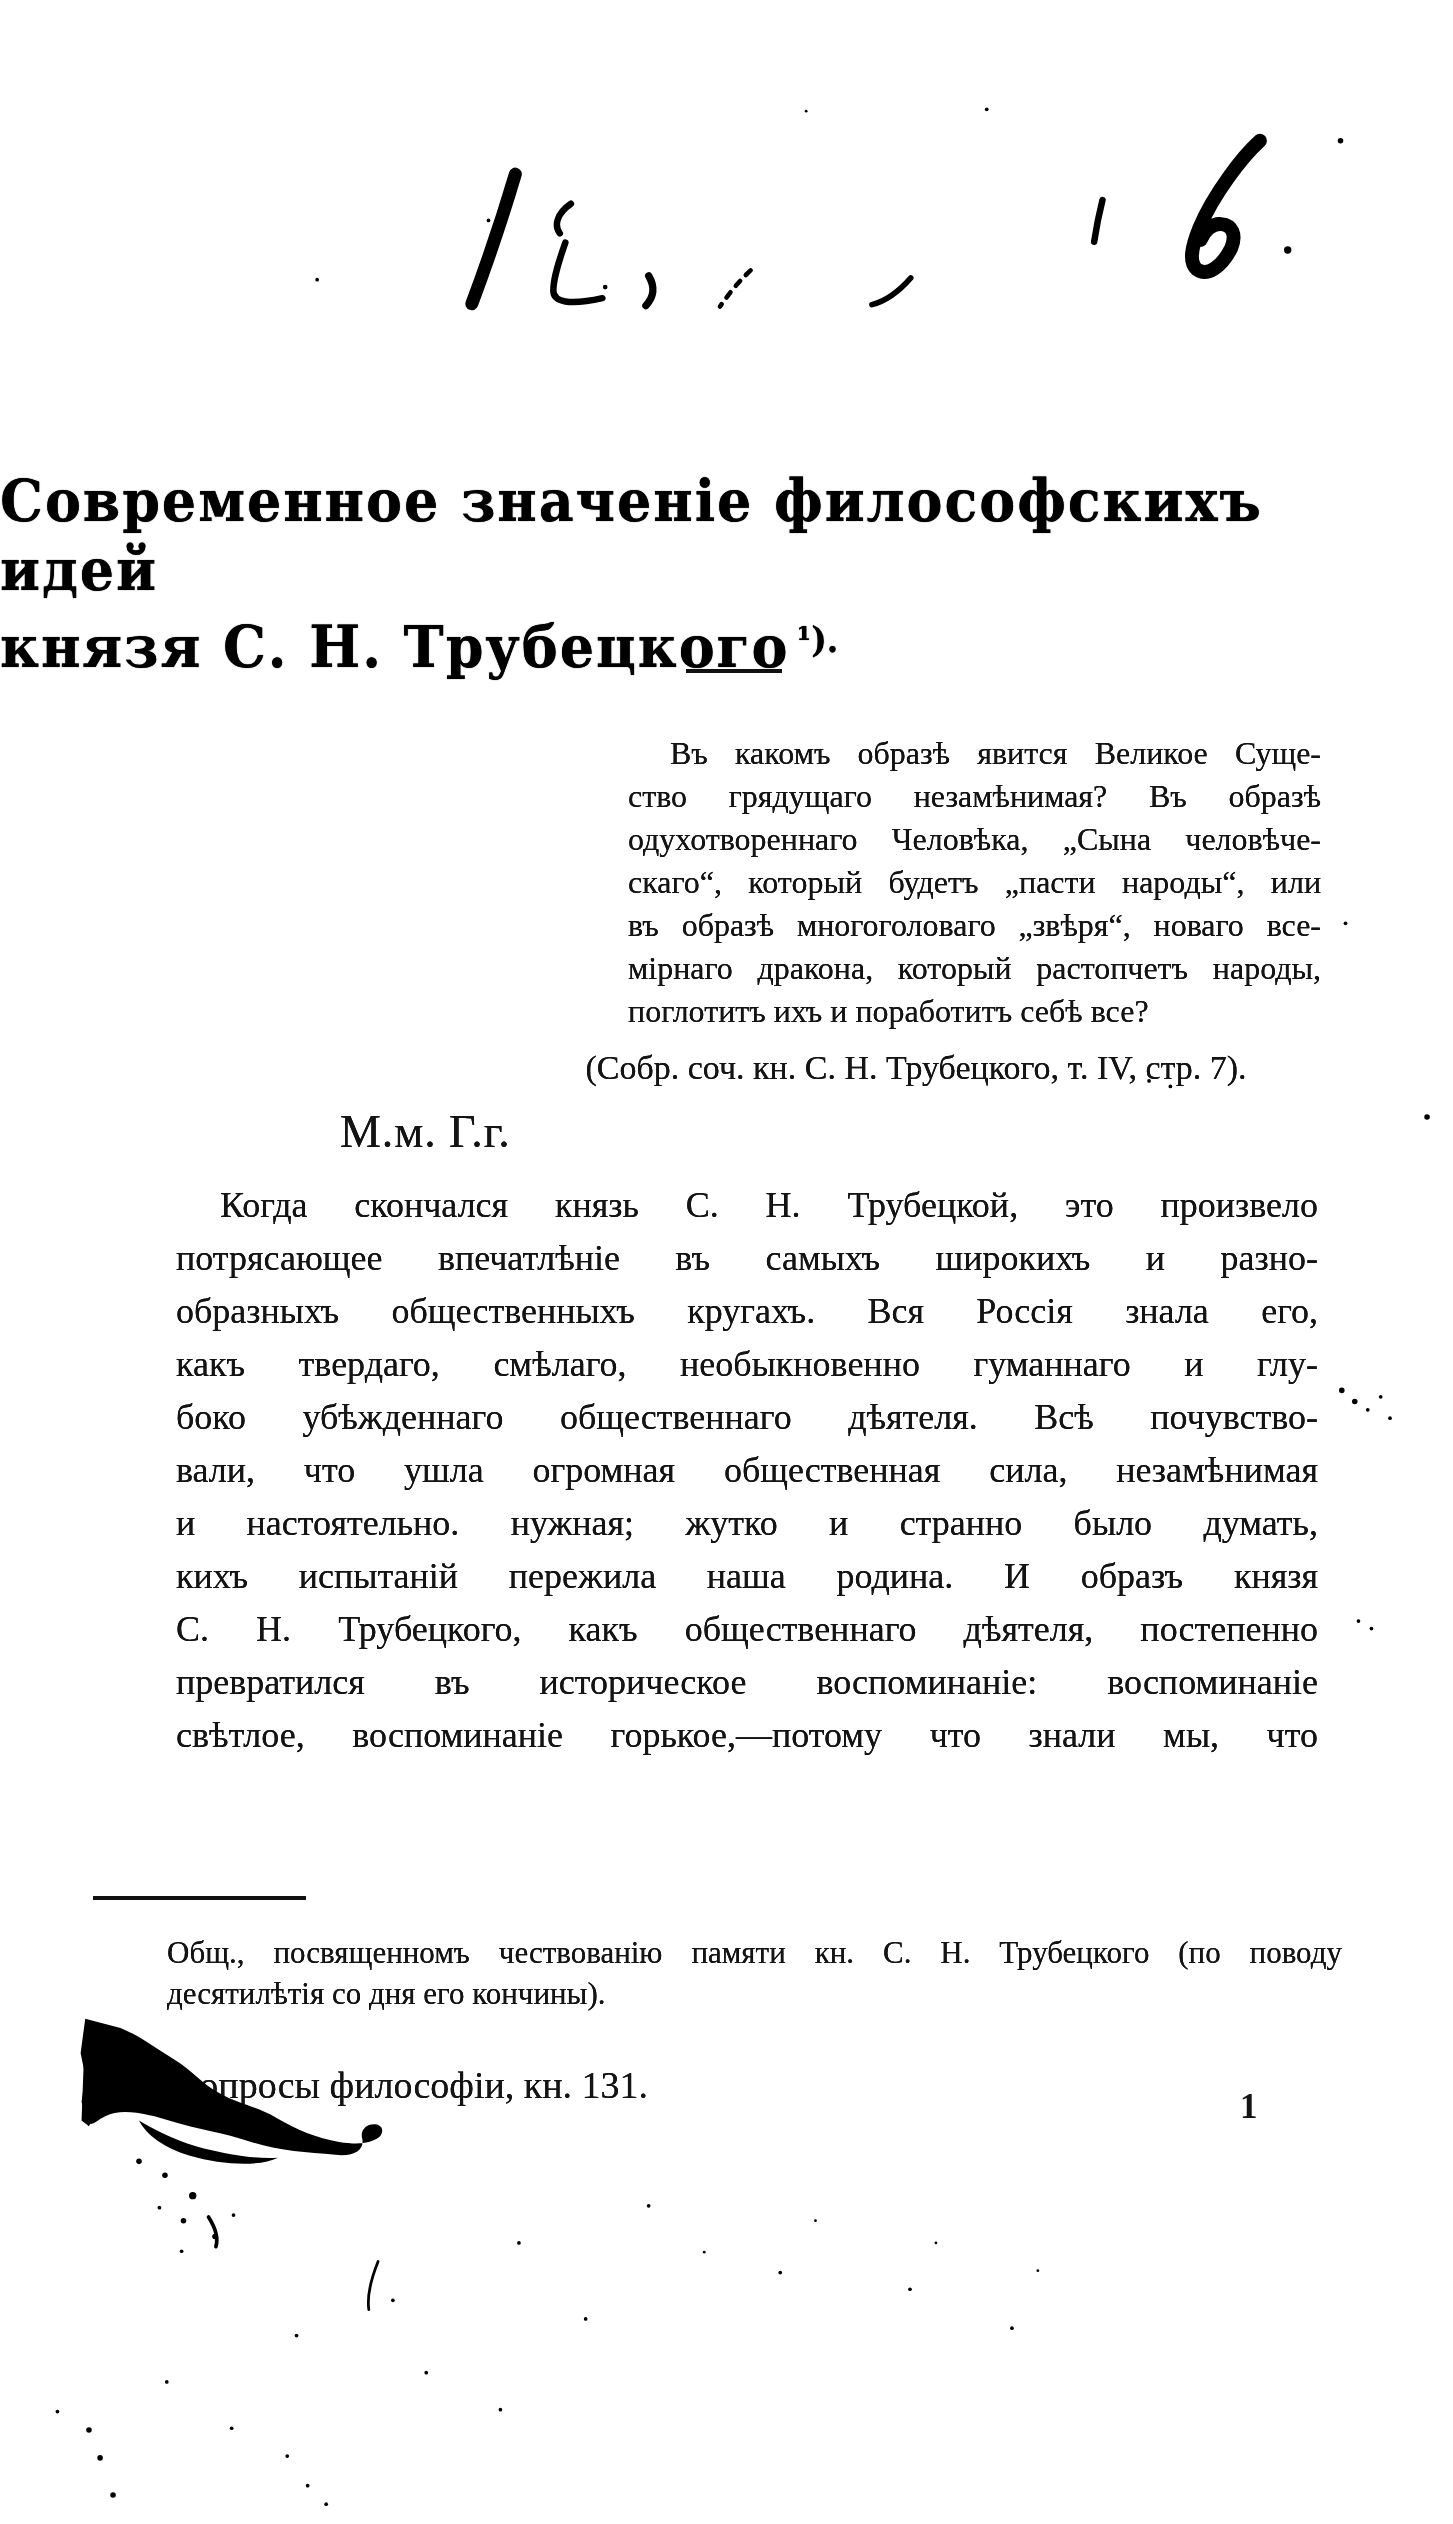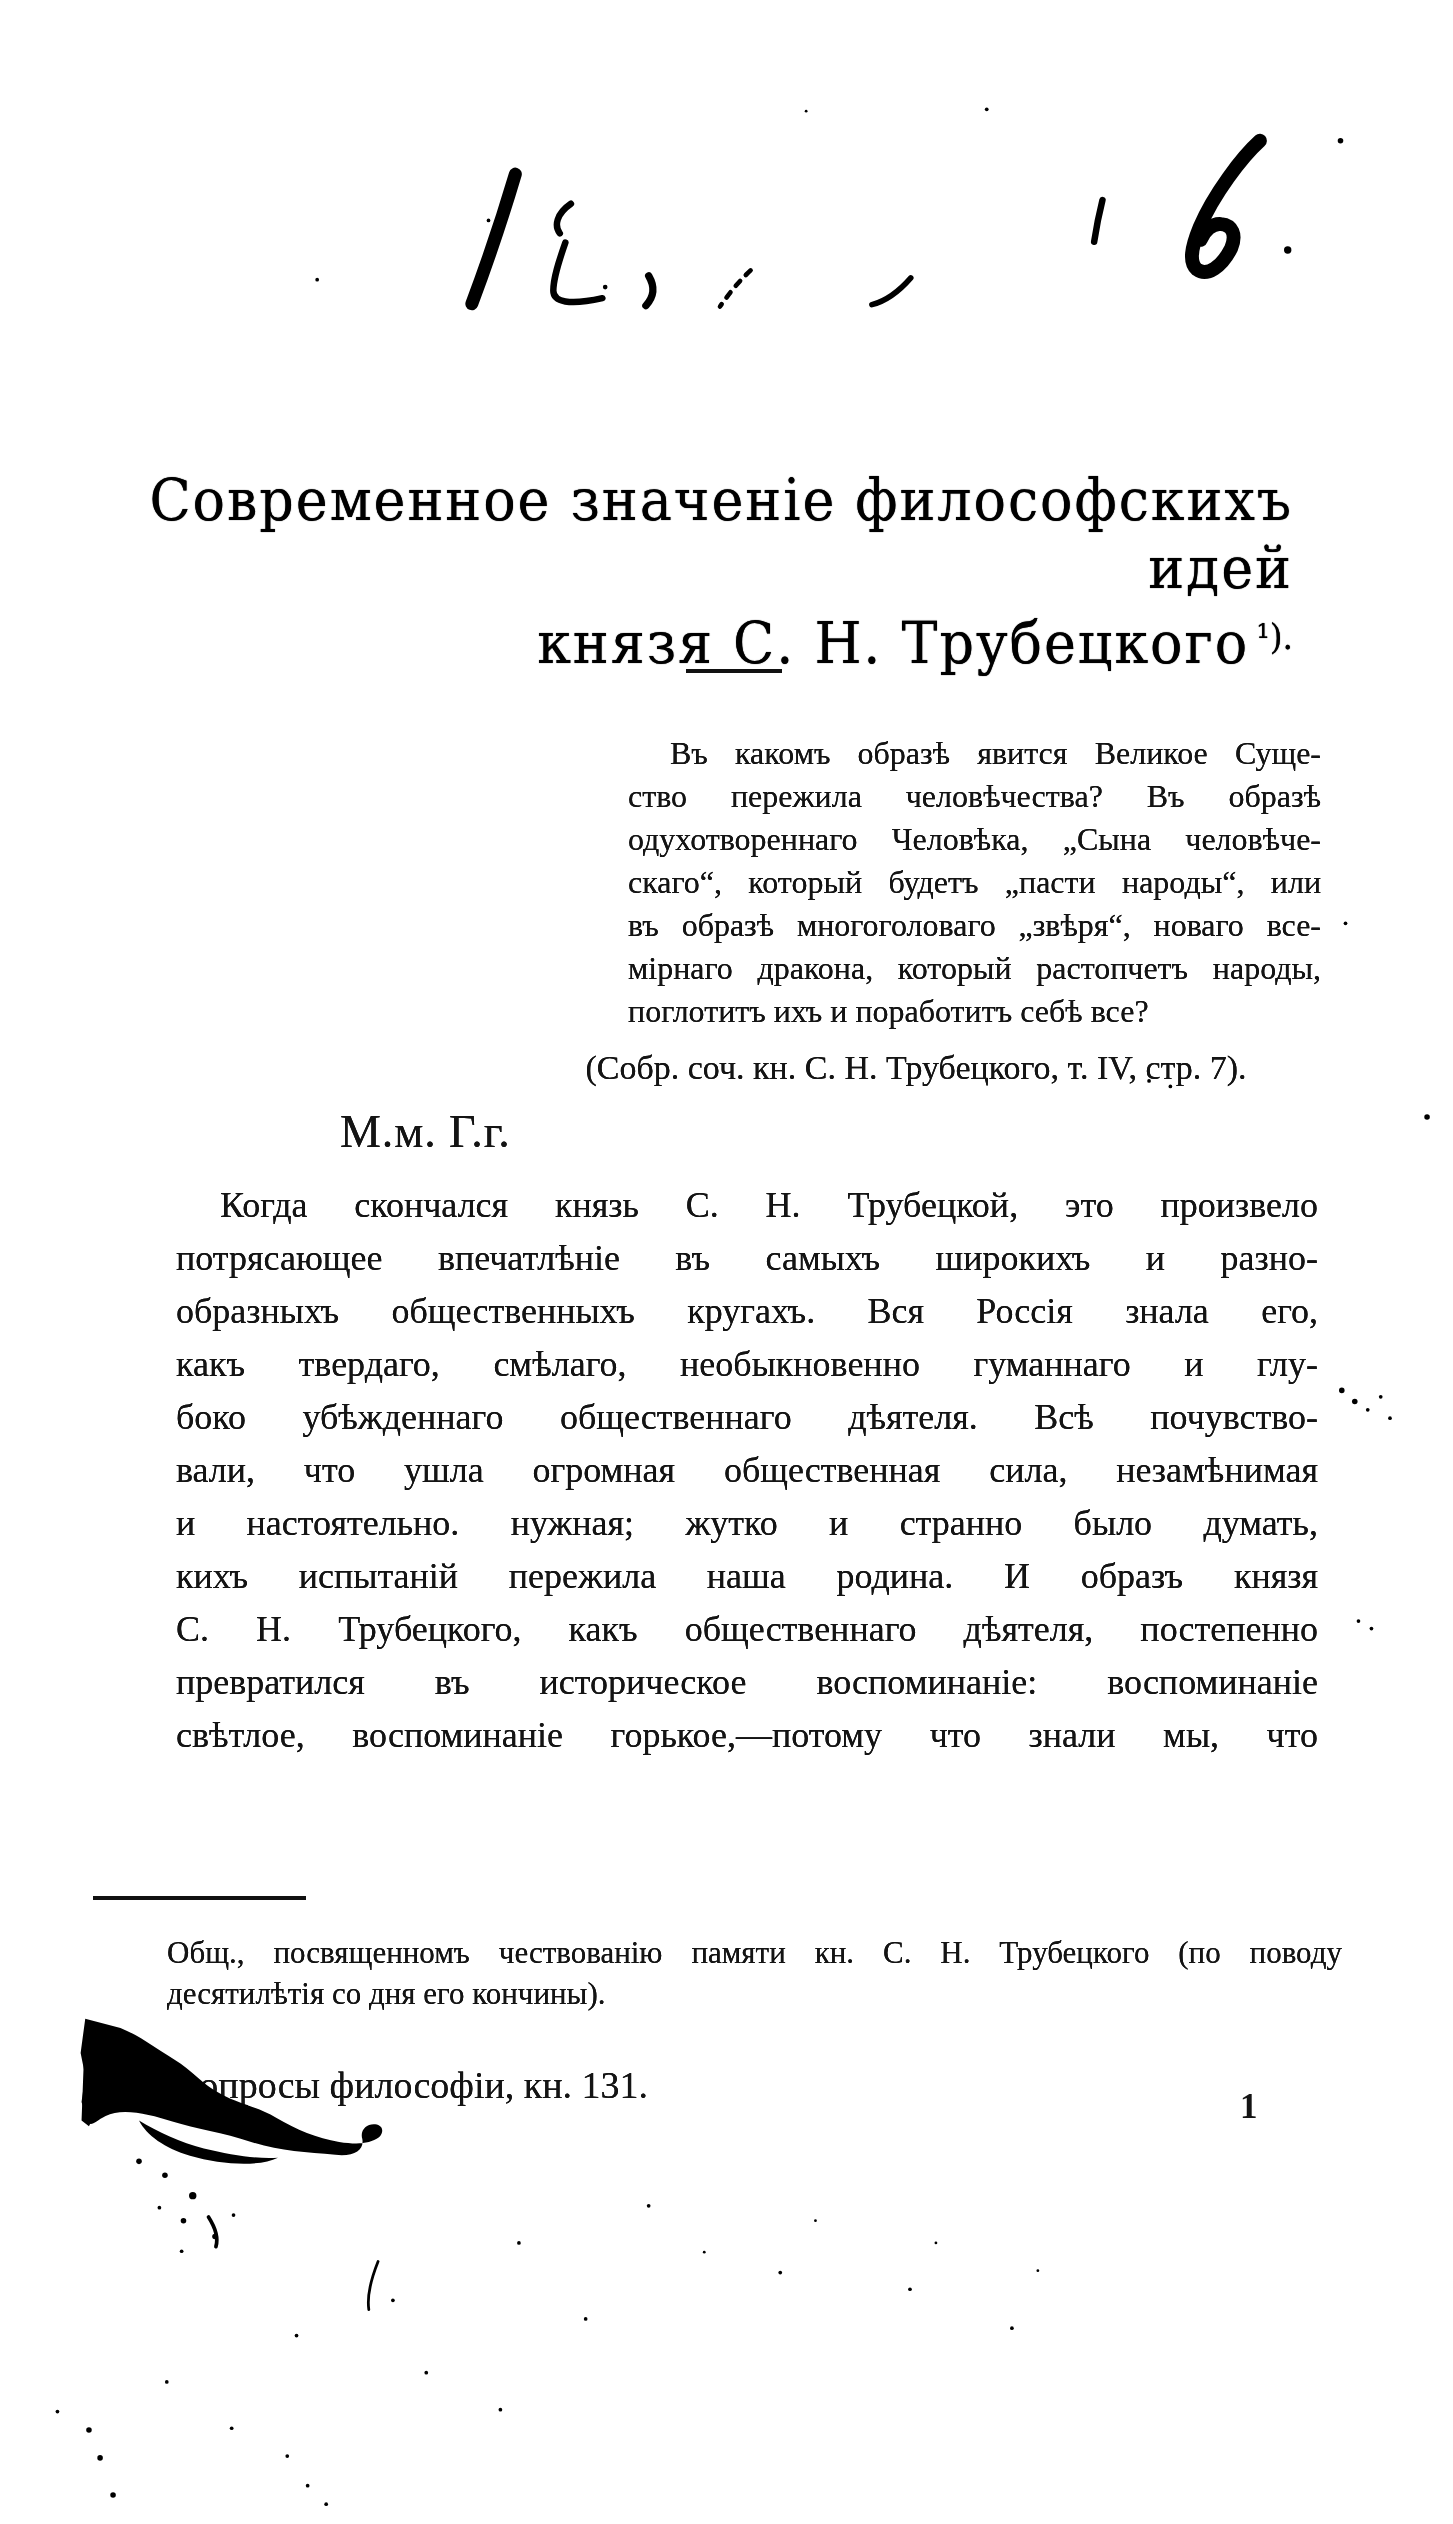--- a/index.html
+++ b/index.html
@@ -8,23 +8,23 @@
     width:1453px;height:2525px;
     background:#ffffff;
     overflow:hidden;
     font-family:"Liberation Serif", serif;
     color:#141414;
   }
   .abs{position:absolute;}
   
   .title-block{
     left:0;top:471px;width:1293px;
-    text-align:right;
+    text-align:left;
     font-family:"DejaVu Serif", serif;
-    font-weight:400;
+    font-weight:700;
     color:#000;
   }
   .title-line1{
     font-size:54px;letter-spacing:1.9px;
     transform:scaleY(1.08);
     text-shadow:0 0 0.9px #000;
   }
   .title-line2{
     margin-top:15px;
     font-size:54px;letter-spacing:1.9px;
@@ -114,21 +114,21 @@
 
   <div class="abs title-block">
     <div class="title-line1">Современное значеніе философскихъ идей</div>
     <div class="title-line2"><span>князя С. Н. Трубецкого</span> <span class="title-fnmark">¹).</span></div>
   </div>
 
   <div class="abs divider"></div>
 
   <div class="abs epigraph">
     <div class="jline indent">Въ какомъ образѣ явится Великое Суще-</div>
-    <div class="jline">ство пережила человѣчества? Въ образѣ</div>
+    <div class="jline">ство грядущаго незамѣнимая? Въ образѣ</div>
     <div class="jline">одухотвореннаго Человѣка, „Сына человѣче-</div>
     <div class="jline">скаго“, который будетъ „пасти народы“, или</div>
     <div class="jline">въ образѣ многоголоваго „звѣря“, новаго все-</div>
     <div class="jline">мірнаго дракона, который растопчетъ народы,</div>
     <div class="jline short">поглотитъ ихъ и поработитъ себѣ все?</div>
   </div>
 
   <div class="abs citation">(Собр. соч. кн. С. Н. Трубецкого, т. IV, стр. 7).</div>
 
   <div class="abs salutation">М.м. Г.г.</div>

